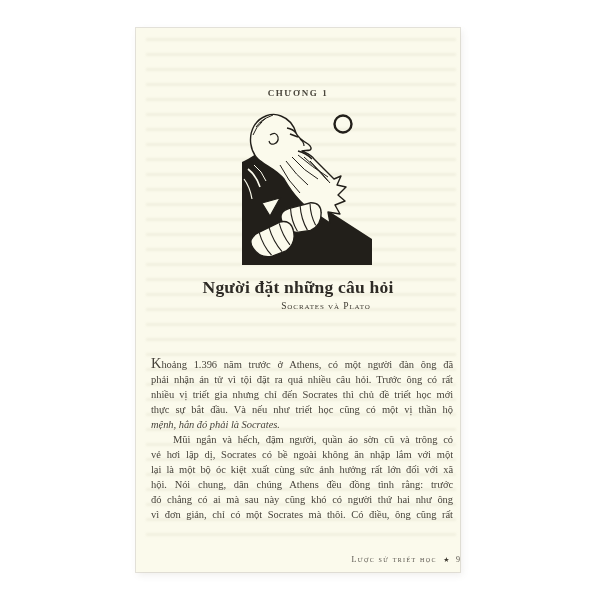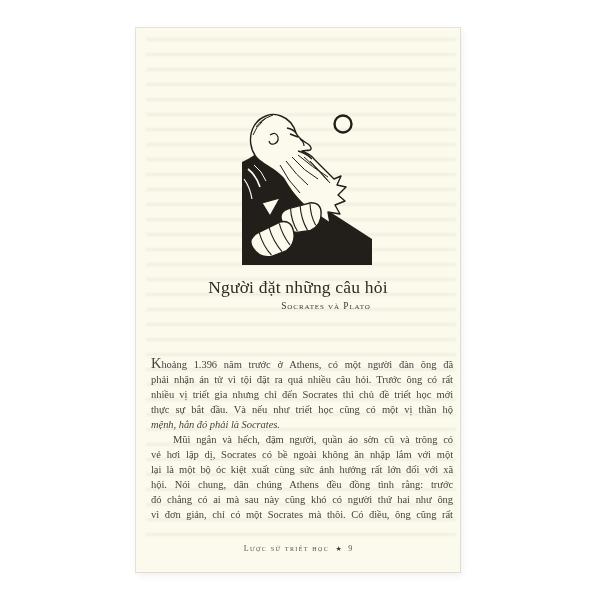--- a/index.html
+++ b/index.html
@@ -32,21 +32,21 @@
     text-align:center;
     font-size:9px; font-weight:bold; letter-spacing:1.6px;
     color:#4a463c;
   }
   .illustration {
     position:absolute; left:104px; top:85px; width:132px; height:152px;
   }
   .page-title {
     position:absolute; top:249px; left:0; width:100%;
     text-align:center;
-    font-size:17.5px; font-weight:normal; color:#2e2b26;
+    font-size:17.5px; font-weight:bold; color:#2e2b26;
     letter-spacing:0.2px;
   }
   .page-subtitle {
     position:absolute; top:273px; left:0; width:100%;
     text-align:center;
     font-variant:small-caps;
     font-size:9.5px; letter-spacing:0.9px; color:#3c382f;margin-left:28px;
   }
   .body-text {
     position:absolute; left:15px; top:329px; width:302px;
@@ -57,36 +57,37 @@
     text-align:justify; text-align-last:justify;
     white-space:normal; overflow:hidden;
   }
   .para-end .body-line:last-child { text-align-last:left;font-style:italic; }
   .para-first .body-line:first-child::first-letter {
     font-size:14.5px; line-height:12px;
   }
   .para-indent .body-line:first-child { text-indent:22px; }
 
   .page-footer {
-    position:absolute; top:516px; left:0; width:100%;
-    text-align:center;
+    position:absolute; top:527px; left:0; width:100%;
+    text-align:right;
     color:#55514a; font-size:8px; letter-spacing:1.4px;
   }
   .page-footer .running-title { font-variant:small-caps; }
   .page-footer .star { font-size:7px; letter-spacing:0; padding:0 3px; color:#3c382f; }
   .page-footer .pageno { letter-spacing:0; font-size:8px; }
 </style>
 </head>
 <body>
 
 <div class="stage">
   <div class="book-page">
 
     <div class="bleedthrough"></div>
 
+    <div class="chapter-label">CHƯƠNG 1</div>
 
     <div class="illustration">
       <svg viewBox="0 0 132 152" width="132" height="152">
 
         <circle cx="103" cy="11" r="8.5" fill="none" stroke="#221f1a" stroke-width="2.4"></circle>
 
         <path d="M26,36 C16,40 8,47 2,49 L2,152 L132,152 L132,126 L84,95
                  C72,84 62,66 58,52 C52,40 38,32 26,36 Z" fill="#221f1a"></path>
 
         <g stroke="#fbfaec" fill="none">

